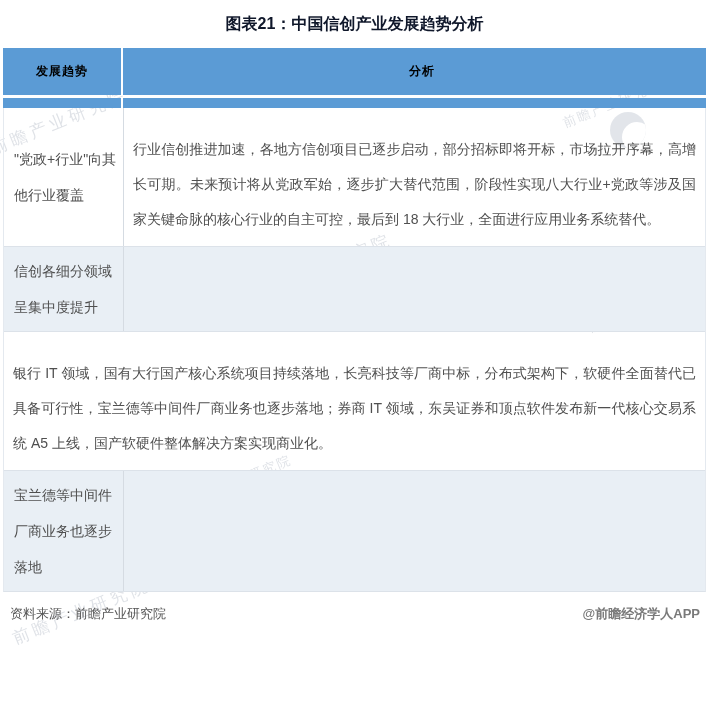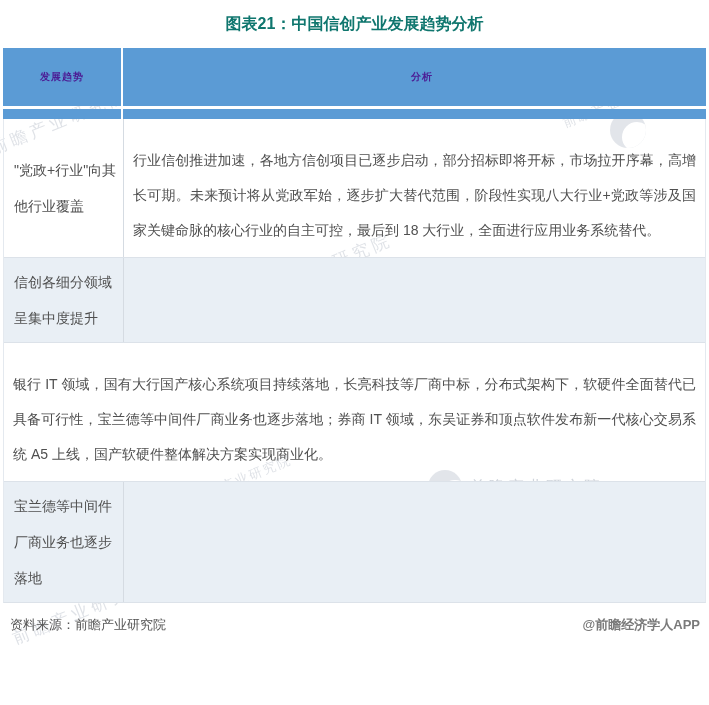--- a/index.html
+++ b/index.html
@@ -47,32 +47,32 @@
     font-size: 16px; letter-spacing: 3px;
     color: rgba(148, 159, 175, 0.45);
     white-space: nowrap;
   }
   
   .title {
     position: relative; z-index: 1;
     text-align: center;
     font-size: 16px;
     font-weight: bold;
-    color: #0f766e;
+    color: #0f172a;
     padding: 14px 0 13px 0;
   }
   
   .table { position: relative; z-index: 1; margin: 0 3px; }
   .thead { display: flex; }
   .th {
     background: #5B9BD5;
-    color: #4c1d95;
-    font-size: 10px;
+    color: #000000;
+    font-size: 12px;
     font-weight: bold;
-    height: 58px;
+    height: 47px;
     display: flex; align-items: center; justify-content: center;
     letter-spacing: 1px;
   }
   .th-trend { width: 120px; border-right: 2px solid #ffffff; }
   .th-analysis { flex: 1; padding-left: 15px; }
   .stripe { display: flex; margin-top: 3px; }
   .stripe-cell { background: #5B9BD5; height: 10px; }
   .stripe-trend { width: 120px; border-right: 2px solid #ffffff; }
   .stripe-analysis { flex: 1; }
   .tbody {

